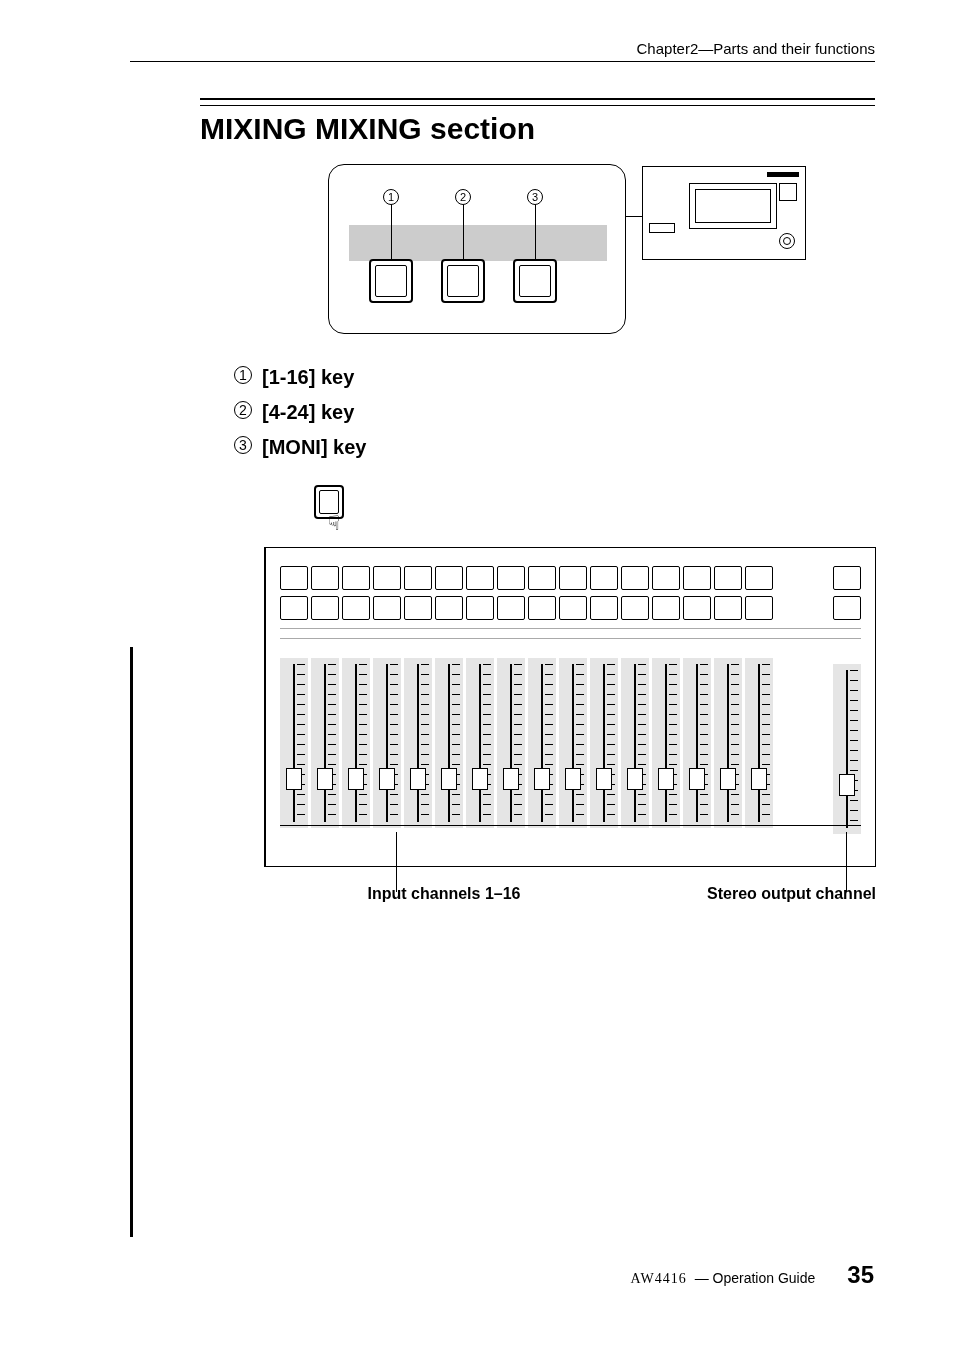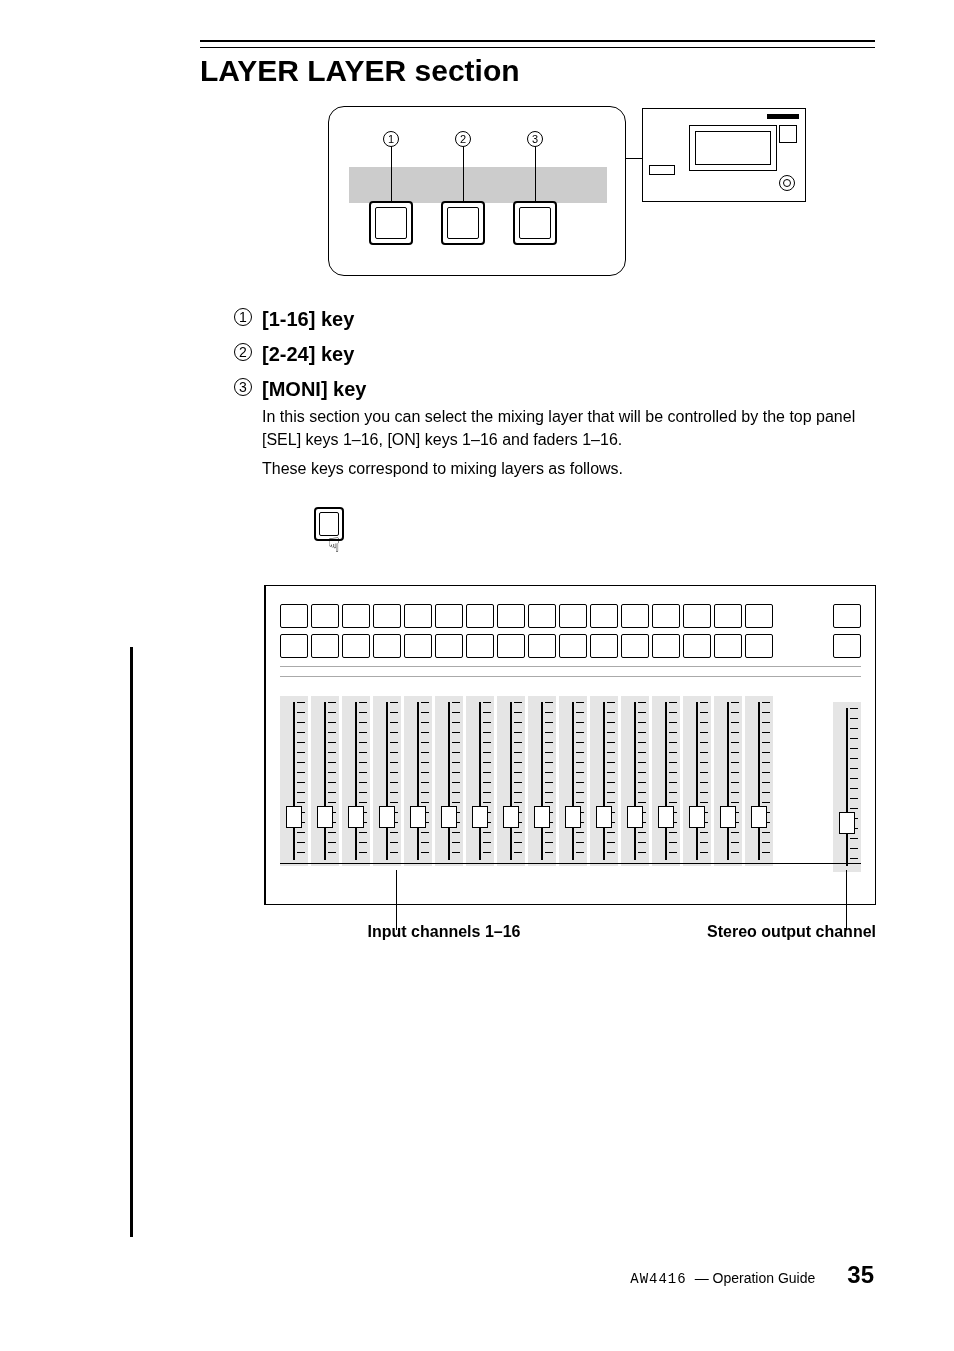--- a/index.html
+++ b/index.html
@@ -158,21 +158,21 @@
     width: 30px; height: 34px; border:2px solid #000; border-radius:4px;
     position:absolute; top:0; left:0;
   }
   .hand-icon .sq::after { content:""; position:absolute; inset:3px; border:1px solid #000; border-radius:2px;}
   .hand-icon .hand {
     position:absolute; left:14px; top:26px; font-size:20px;
   }
 
   .mixer-fig {
     margin-left: 134px;
-    margin-top: 28px;
+    margin-top: 12px;
     width: 612px;
     position: relative;
   }
   .mixer-outer {
     position: relative;
     width: 612px;
     height: 320px;
     border: 1px solid #000;
     border-left: 2px solid #000;
     background: #fff;
@@ -267,30 +267,31 @@
 
   .footer {
     position: absolute;
     bottom: 62px;
     right: 80px;
     display: flex;
     align-items: baseline;
     gap: 8px;
     font-size: 14px;
   }
-  .footer .brand { font-family: Liberation Mono, monospace; letter-spacing: 1px; }
+  .footer .brand { font-family: Liberation Serif, serif; letter-spacing: 1px; }
   .footer .pg { font-size: 24px; font-weight: bold; margin-left: 24px; }
   .footer .em { }
 </style>
 </head>
 <body>
 
 <div class="page">
+  <div class="header-line">Chapter2—Parts and their functions</div>
   <div class="top-rule"></div>
-  <div class="title">LAYER LAYER section</div>
+  <div class="title">MIXING MIXING section</div>
 
   <div class="diagram1">
     <div class="panel-left">
       <div class="bar"></div>
       <div class="lead l1"></div>
         <div class="lead l2"></div>
         <div class="lead l3"></div>
       <div class="circ c1">1</div>
       <div class="circ c2">2</div>
       <div class="circ c3">3</div>
@@ -308,30 +309,26 @@
     </div>
   </div>
 
   <div class="list">
     <div class="list-row">
       <div class="num"><span>1</span></div>
       <div class="label">[1-16] key</div>
     </div>
     <div class="list-row">
       <div class="num"><span>2</span></div>
-      <div class="label">[2-24] key</div>
+      <div class="label">[4-24] key</div>
     </div>
     <div class="list-row" style="margin-bottom:4px;">
       <div class="num"><span>3</span></div>
       <div class="label">[MONI] key</div>
     </div>
-  </div>
-  <div class="body-block">
-    <p>In this section you can select the mixing layer that will be controlled by the top panel [SEL] keys 1–16, [ON] keys 1–16 and faders 1–16.</p>
-    <p>These keys correspond to mixing layers as follows.</p>
   </div>
 
   <div class="hand-icon">
     <div class="sq"></div>
     <div class="hand">☟</div>
   </div>
 
   <div class="mixer-fig">
     <div class="mixer-outer">
       <div class="track-row r1" id="row1">

